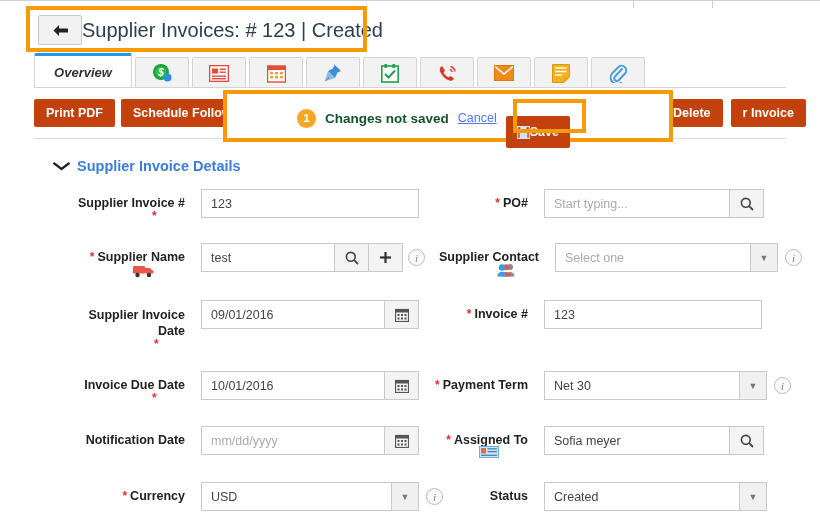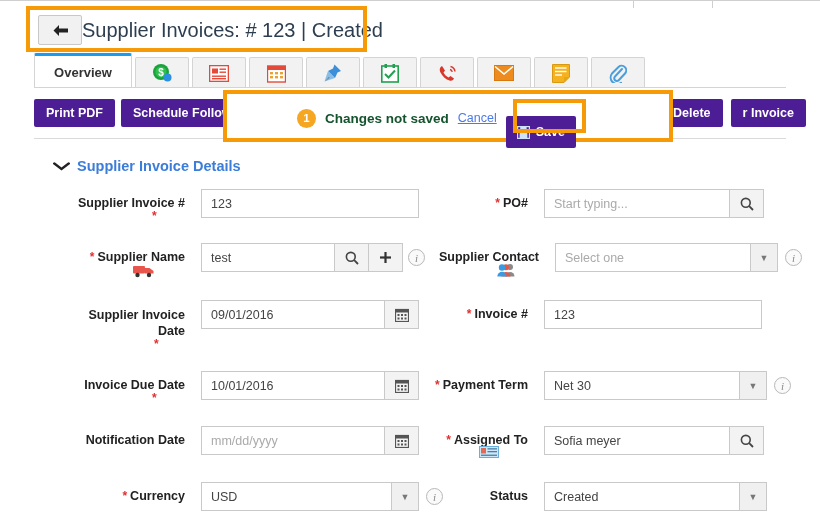--- a/index.html
+++ b/index.html
@@ -15,36 +15,36 @@
 
   
   .titlebar{position:absolute;left:38px;top:12px;height:36px;display:flex;align-items:center;}
   .backbtn{
     width:42px;height:28px;background:#f1f1f1;border:1px solid #c8c8c8;border-radius:2px;
     display:flex;align-items:center;justify-content:center;font-size:17px;color:#222;line-height:1;
   }
   .pagetitle{font-size:20px;color:#2c3e50;font-weight:400;white-space:nowrap;}
 
   
-  .tabs{position:absolute;left:34px;top:56px;display:flex;align-items:flex-end;height:32px;}
+  .tabs{position:absolute;left:34px;top:56px;display:flex;align-items:flex-end;height:32px;font-style:italic;}
   .tab{
     width:52px;height:30px;background:#f2f2f2;border:1px solid #d4d4d4;border-bottom:none;
     margin-right:3px;display:flex;align-items:center;justify-content:center;
     font-size:16px;line-height:1;border-radius:2px 2px 0 0;
   }
   .tab.active{
     width:96px;background:#fff;border-top:3px solid #1a9bf0;height:32px;
     font-weight:bold;font-size:13px;color:#333;
   }
   .tabstrip-line{position:absolute;left:34px;top:87px;width:752px;height:1px;background:#d4d4d4;}
 
   
   .toolbar{position:absolute;left:34px;top:99px;height:28px;display:flex;align-items:center;gap:6px;}
   .btn{
-    background:#4c1d95;color:#fff;border:none;border-radius:2px;
+    background:#c2410c;color:#fff;border:none;border-radius:2px;
     height:28px;padding:0 12px;font-size:12.5px;font-weight:bold;
     font-family:"Liberation Sans", sans-serif;
     display:flex;align-items:center;justify-content:center;white-space:nowrap;cursor:pointer;
   }
   .btn-right{position:absolute;top:99px;height:28px;display:flex;align-items:center;gap:8px;right:14px;}
   .toolbar-rule{position:absolute;left:34px;top:138px;width:752px;height:1px;background:#dadada;}
 
   
   .unsaved{position:absolute;left:297px;top:104px;display:flex;align-items:center;gap:9px;height:28px;}
   .badge{
@@ -218,21 +218,21 @@
   <button class="btn">r Invoice</button>
 </div>
 <div class="toolbar-rule"></div>
 
 <div class="hl hl-banner"></div>
 
 <div class="unsaved" style="z-index:6;">
   <div class="badge">1</div>
   <div class="unsaved-text">Changes not saved</div>
   <a class="cancel-link">Cancel</a>
-  <button class="btn" style="gap:6px;padding:16px 11px;margin-top:28px;">
+  <button class="btn" style="padding:16px 11px;margin-top:28px;">
     <span>
       <svg width="13" height="13" viewBox="0 0 13 13">
           <rect x="0.6" y="0.6" width="11.8" height="11.8" fill="none" stroke="#cfe2fb" stroke-width="1.2"></rect>
           <rect x="3.2" y="0.8" width="6.4" height="4.2" fill="#cfe2fb"></rect>
           <rect x="2.6" y="7" width="7.8" height="5.2" fill="#cfe2fb"></rect>
         </svg>
     </span>
     <span>Save</span>
   </button>
 </div>

